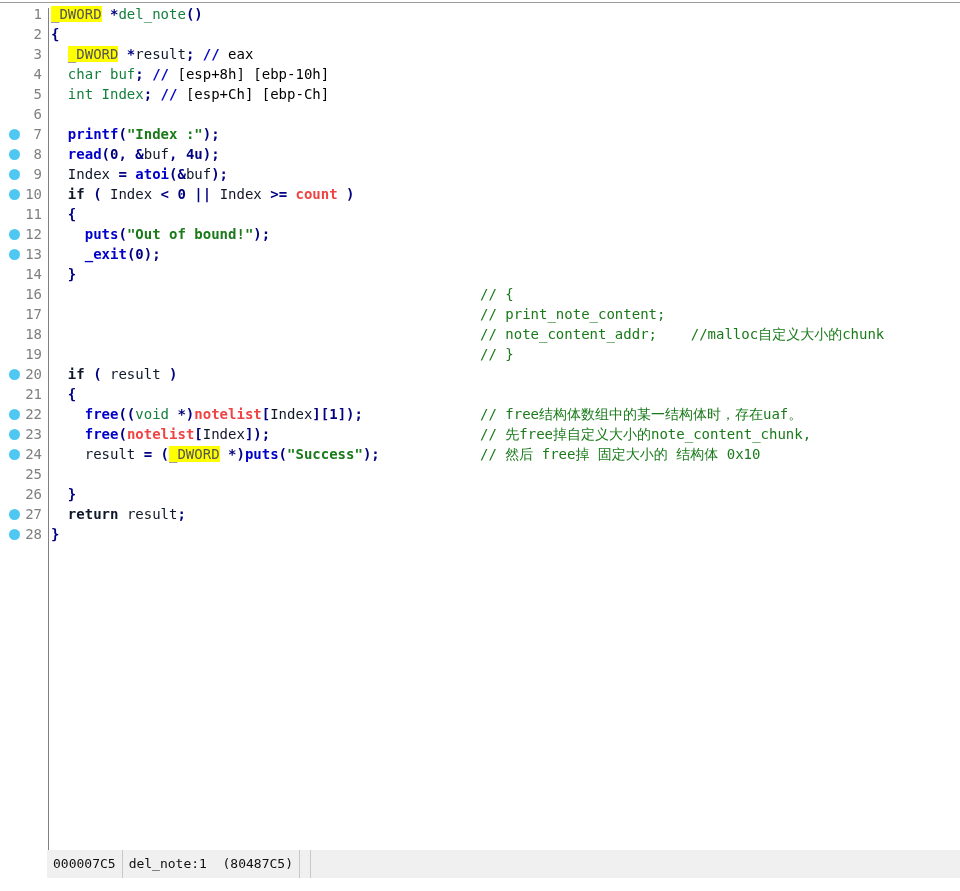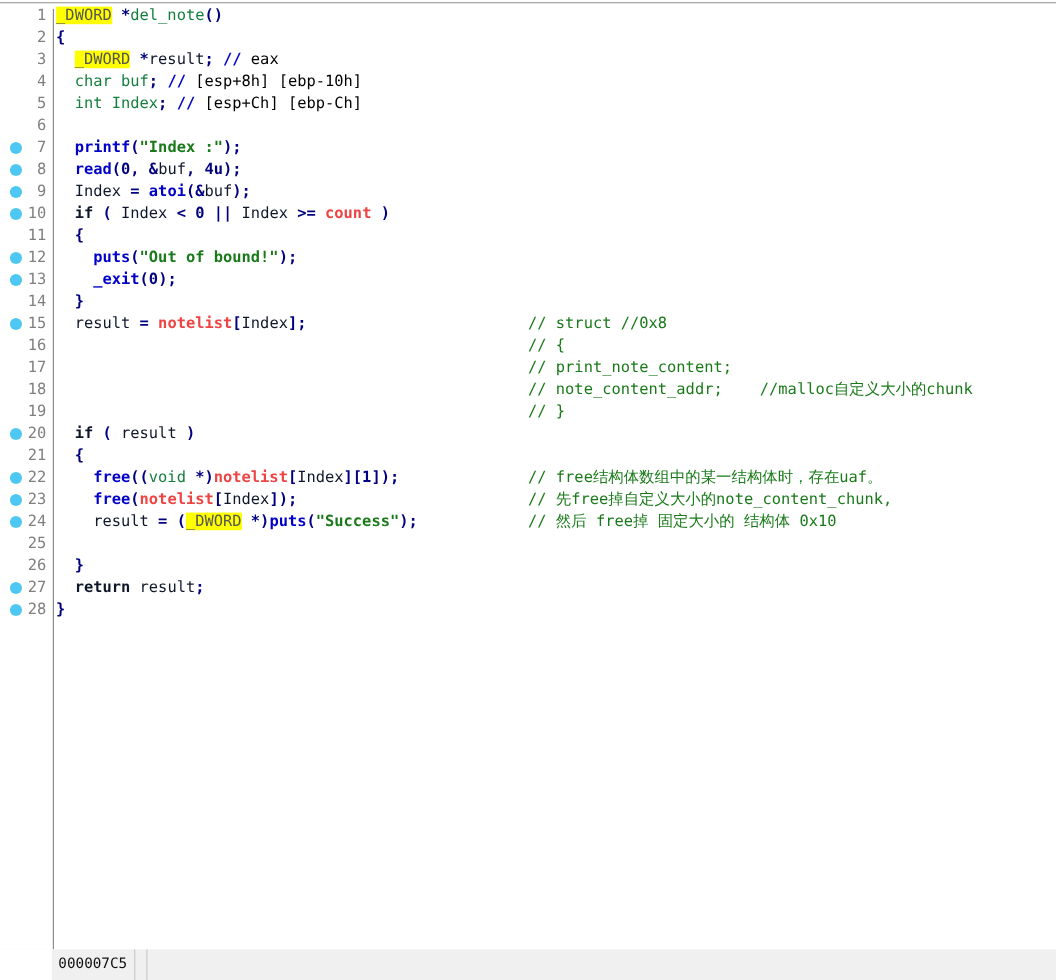--- a/index.html
+++ b/index.html
@@ -109,21 +109,21 @@
   .t-cmt     { color: #000000; }                      
   .t-cmtmark { color: #0000c8; font-weight: bold; }   
   .t-punct   { color: #000080; font-weight: bold; }   
   .t-plain   { color: #15803d; }                      
   .t-hl      { background: #ffff00; color: #555555; margin-top: 19px; } 
 
   
   #status-bar {
     position: absolute;
     left: 0;
-    bottom: 0;
+    bottom: 13px;
     width: 960px;
     height: 28px;
     background: #f0f0f0;
     display: flex;
     align-items: center;
   }
   #status-spacer {
     width: 47px;
     height: 28px;
     background: #ffffff;
@@ -161,37 +161,37 @@
         <div class="code-line"><span class="lineno">5</span><span class="linetext"><span class="t-plain">  </span><span class="t-plain">int</span><span class="t-plain"> Index</span><span class="t-punct">;</span><span class="t-plain"> </span><span class="t-cmtmark">//</span><span class="t-cmt"> [esp+Ch] [ebp-Ch]</span></span></div>
         <div class="code-line"><span class="lineno">6</span><span class="linetext"></span></div>
         <div class="code-line"><span class="bp-dot"></span><span class="lineno">7</span><span class="linetext"><span class="t-plain">  </span><span class="t-func">printf</span><span class="t-punct">(</span><span class="t-str">"Index :"</span><span class="t-punct">);</span></span></div>
         <div class="code-line"><span class="bp-dot"></span><span class="lineno">8</span><span class="linetext"><span class="t-plain">  </span><span class="t-func">read</span><span class="t-punct">(</span><span class="t-num">0</span><span class="t-punct">, &amp;</span><span class="t-loc">buf</span><span class="t-punct">, </span><span class="t-num">4u</span><span class="t-punct">);</span></span></div>
         <div class="code-line"><span class="bp-dot"></span><span class="lineno">9</span><span class="linetext"><span class="t-plain">  </span><span class="t-loc">Index</span><span class="t-punct"> = </span><span class="t-func">atoi</span><span class="t-punct">(&amp;</span><span class="t-loc">buf</span><span class="t-punct">);</span></span></div>
         <div class="code-line"><span class="bp-dot"></span><span class="lineno">10</span><span class="linetext"><span class="t-plain">  </span><span class="t-kw">if</span><span class="t-punct"> ( </span><span class="t-loc">Index</span><span class="t-punct"> &lt; </span><span class="t-num">0</span><span class="t-punct"> || </span><span class="t-loc">Index</span><span class="t-punct"> &gt;= </span><span class="t-glob">count</span><span class="t-punct"> )</span></span></div>
         <div class="code-line"><span class="lineno">11</span><span class="linetext"><span class="t-plain">  </span><span class="t-punct">{</span></span></div>
         <div class="code-line"><span class="bp-dot"></span><span class="lineno">12</span><span class="linetext"><span class="t-plain">    </span><span class="t-func">puts</span><span class="t-punct">(</span><span class="t-str">"Out of bound!"</span><span class="t-punct">);</span></span></div>
         <div class="code-line"><span class="bp-dot"></span><span class="lineno">13</span><span class="linetext"><span class="t-plain">    </span><span class="t-func">_exit</span><span class="t-punct">(</span><span class="t-num">0</span><span class="t-punct">);</span></span></div>
         <div class="code-line"><span class="lineno">14</span><span class="linetext"><span class="t-plain">  </span><span class="t-punct">}</span></span></div>
-        <div class="code-line"><span class="bp-dot"></span><span class="lineno">15</span><span class="linetext"><span class="t-plain">  </span><span class="t-loc">result</span><span class="t-punct"> = </span><span class="t-glob">notelist</span><span class="t-punct">[</span><span class="t-loc">Index</span><span class="t-punct">];</span></span><span class="sidecomment">// struct //0x8</span></div>
         <div class="code-line"><span class="lineno">16</span><span class="linetext"></span><span class="sidecomment">// {</span></div>
         <div class="code-line"><span class="lineno">17</span><span class="linetext"></span><span class="sidecomment">// print_note_content;</span></div>
         <div class="code-line"><span class="lineno">18</span><span class="linetext"></span><span class="sidecomment">// note_content_addr;    //malloc自定义大小的chunk</span></div>
         <div class="code-line"><span class="lineno">19</span><span class="linetext"></span><span class="sidecomment">// }</span></div>
         <div class="code-line"><span class="bp-dot"></span><span class="lineno">20</span><span class="linetext"><span class="t-plain">  </span><span class="t-kw">if</span><span class="t-punct"> ( </span><span class="t-loc">result</span><span class="t-punct"> )</span></span></div>
         <div class="code-line"><span class="lineno">21</span><span class="linetext"><span class="t-plain">  </span><span class="t-punct">{</span></span></div>
         <div class="code-line"><span class="bp-dot"></span><span class="lineno">22</span><span class="linetext"><span class="t-plain">    </span><span class="t-func">free</span><span class="t-punct">((</span><span class="t-plain">void</span><span class="t-punct"> *)</span><span class="t-glob">notelist</span><span class="t-punct">[</span><span class="t-loc">Index</span><span class="t-punct">][</span><span class="t-num">1</span><span class="t-punct">]);</span></span><span class="sidecomment">// free结构体数组中的某一结构体时，存在uaf。</span></div>
         <div class="code-line"><span class="bp-dot"></span><span class="lineno">23</span><span class="linetext"><span class="t-plain">    </span><span class="t-func">free</span><span class="t-punct">(</span><span class="t-glob">notelist</span><span class="t-punct">[</span><span class="t-loc">Index</span><span class="t-punct">]);</span></span><span class="sidecomment">// 先free掉自定义大小的note_content_chunk,</span></div>
         <div class="code-line"><span class="bp-dot"></span><span class="lineno">24</span><span class="linetext"><span class="t-plain">    </span><span class="t-loc">result</span><span class="t-punct"> = (</span><span class="t-hl">_DWORD</span><span class="t-punct"> *)</span><span class="t-func">puts</span><span class="t-punct">(</span><span class="t-str">"Success"</span><span class="t-punct">);</span></span><span class="sidecomment">// 然后 free掉 固定大小的 结构体 0x10</span></div>
         <div class="code-line"><span class="lineno">25</span><span class="linetext"></span></div>
         <div class="code-line"><span class="lineno">26</span><span class="linetext"><span class="t-plain">  </span><span class="t-punct">}</span></span></div>
         <div class="code-line"><span class="bp-dot"></span><span class="lineno">27</span><span class="linetext"><span class="t-plain">  </span><span class="t-kw">return</span><span class="t-plain"> </span><span class="t-loc">result</span><span class="t-punct">;</span></span></div>
         <div class="code-line"><span class="bp-dot"></span><span class="lineno">28</span><span class="linetext"><span class="t-punct">}</span></span></div>
       </div>
   </div>
 
   <div id="status-bar">
     <div id="status-spacer"></div>
     <div class="status-cell">000007C5</div>
+    <div class="status-cell">del_note:1  (80487C5)</div>
     <div class="status-cell pad"></div>
     <div class="status-cell grow"></div>
   </div>
 
 </div>
 
 </body></html>

